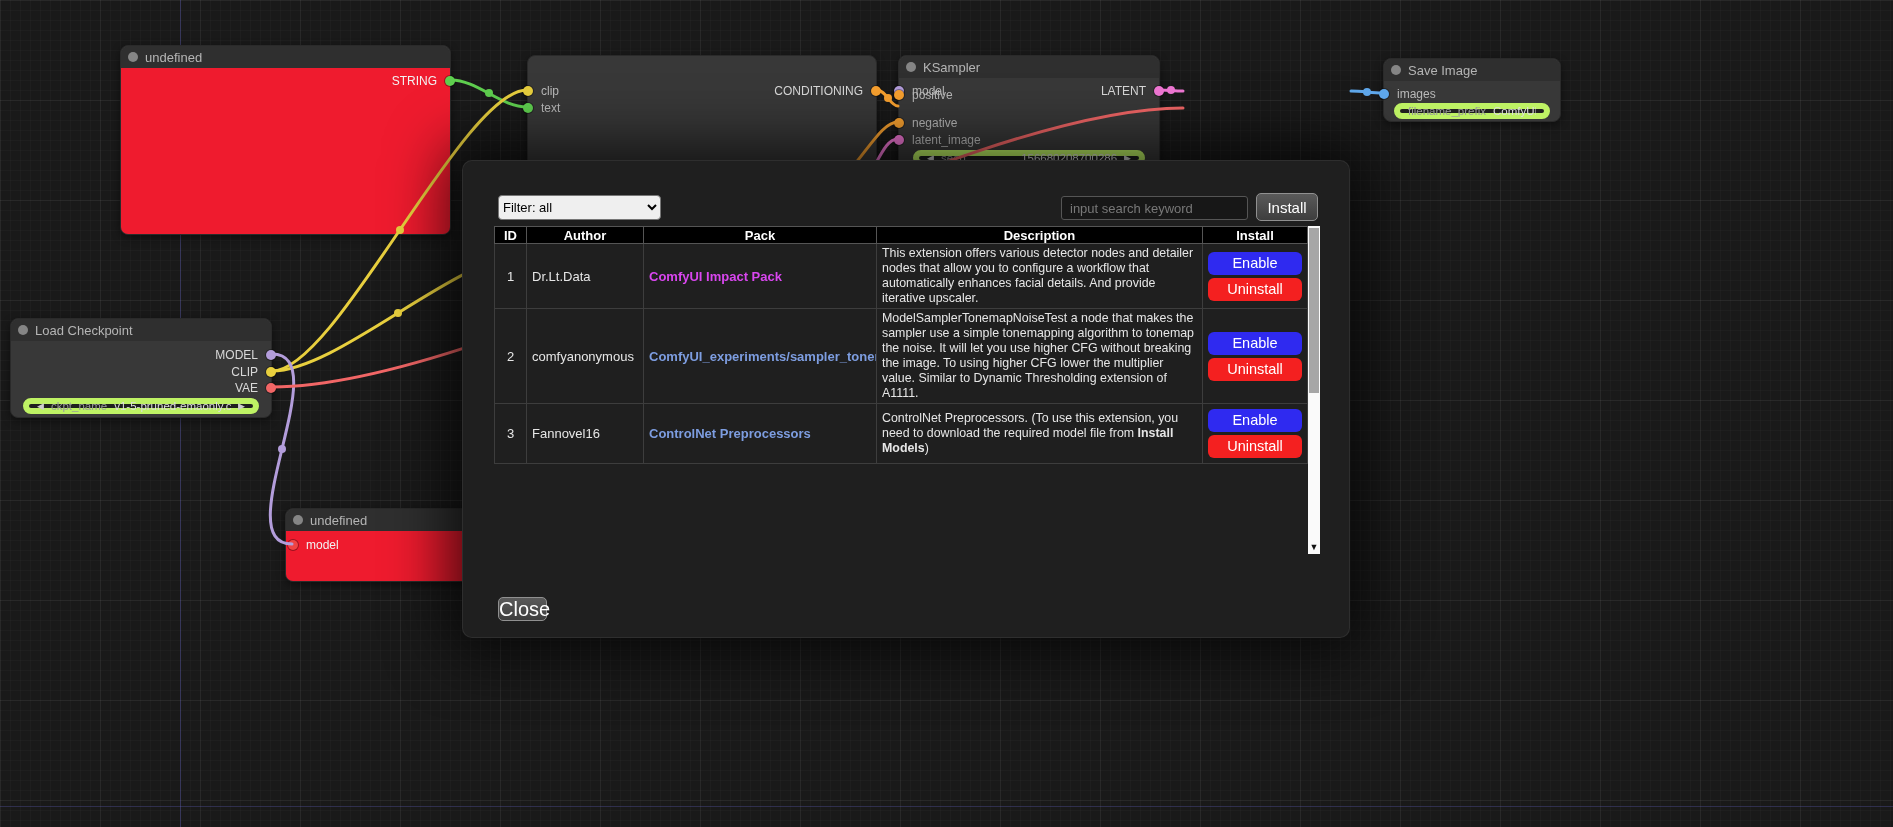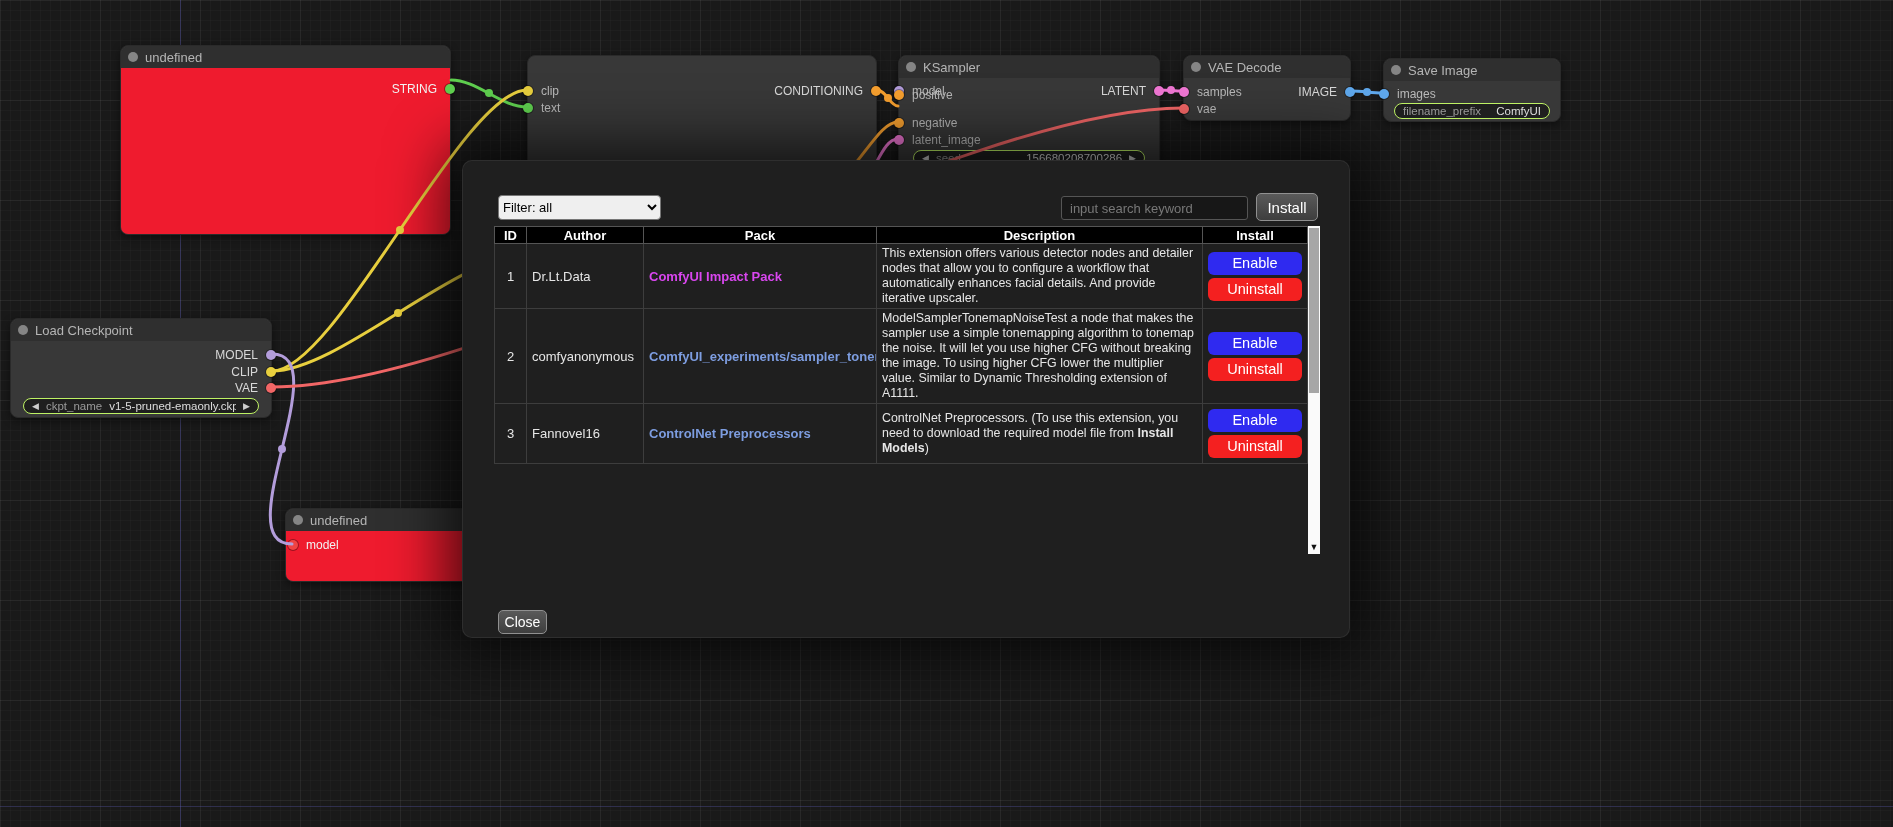--- a/index.html
+++ b/index.html
@@ -38,21 +38,21 @@
                    border-radius:0 0 7px 7px; }
   .slot { position:absolute; height:14px; display:flex; align-items:center; gap:8px;
           font-size:12px; white-space:nowrap; }
   .slot.in  { left:-5px; }
   .slot.out { right:-5px; flex-direction:row-reverse; }
   .slot-dot { width:10px; height:10px; border-radius:50%; flex:none;
               box-shadow:0 0 0 1px rgba(0,0,0,0.35); }
   .in-label  { color:#b9b9b9; }
   .out-label { color:#d8d8d8; }
   .on-red    { color:#f2f2f2; }
-  .widget { position:absolute; height:16px; background:#1f1f1f; border:1px solid #bef264;
+  .widget { position:absolute; height:16px; background:#1f1f1f; border:6px solid #bef264;
             border-radius:9px; display:flex; align-items:center; gap:7px; padding:0 8px;
             font-size:11.5px; color:#cfcfcf; }
   .widget-label { color:#9a9a9a; white-space:nowrap; }
   .widget-value { margin-left:auto; color:#dddddd; white-space:nowrap; overflow:hidden; }
   .widget-arrow { font-size:9px; color:#cdcdcd; flex:none; }
 
   
   .modal { position:absolute; left:462px; top:160px; width:888px; height:478px;
            background:#1f1f1f; border-radius:10px; z-index:10;
            border:1px solid rgba(255,255,255,0.07);
@@ -60,22 +60,22 @@
   .filter-select { position:absolute; left:35px; top:34px; width:163px; height:25px;
                    font-size:13px; border-radius:4px; }
   .search-input { position:absolute; left:598px; top:35px; width:187px; height:24px;
                   background:#171717; border:1px solid #555; border-radius:3px;
                   color:#cccccc; font-size:13px; padding:0 8px; }
   .search-input::placeholder { color:#787878; }
   .btn-gray { background:linear-gradient(#5a5a5a,#3e3e3e); border:1px solid #909090;
               border-radius:5px; color:#ffffff; cursor:pointer; }
   .search-btn { position:absolute; left:793px; top:32px; width:62px; height:28px;
                 font-size:15px; }
-  .close-btn { position:absolute; left:35px; top:449px; width:49px; height:24px;
-               font-size:14px; }
+  .close-btn { position:absolute; left:35px; top:436px; width:49px; height:24px;
+               font-size:20px; }
 
   .grid-area { position:absolute; left:31px; top:65px; width:826px; height:328px; }
   table.ext { border-collapse:collapse; width:813px; table-layout:fixed;
               font-size:13px; color:#e6e6e6; }
   table.ext th { background:#000; color:#fff; font-weight:bold; font-size:13px;
                  height:17px; padding:0 2px; border:1px solid #555; }
   table.ext td { border:1px solid #3d3d3d; padding:2px 5px; vertical-align:middle; }
   td.c-id   { text-align:center; }
   td.c-name { white-space:nowrap; overflow:hidden; }
   td.c-desc { font-size:12.4px; line-height:15px; vertical-align:top; }
@@ -99,21 +99,21 @@
 <div id="canvas">
   <div class="axis-v"></div>
   <div class="axis-h"></div>
 
   <div class="node" style="left:120px; top:45px; width:331px; height:190px;">
     <div class="node-header">
       <span class="title-dot"></span>
       <span class="node-title">undefined</span>
     </div>
     <div class="node-body-red" style="background: rgb(239, 27, 46);"></div>
-    <div class="slot out" style="top:36px;justify-content:space-between;">
+    <div class="slot out" style="top:28px;justify-content:space-between;">
       <span class="slot-dot" style="background: rgb(95, 207, 79);"></span>
       <span class="out-label on-red">STRING</span>
     </div>
   </div>
 
   <div class="node" style="left:527px; top:55px; width:350px; height:240px;">
     <div class="slot in" style="top:28px;">
       <span class="slot-dot" style="background: rgb(232, 207, 62);"></span>
       <span class="in-label">clip</span>
     </div>
@@ -153,38 +153,20 @@
       <span class="out-label">LATENT</span>
     </div>
     <div class="widget" style="left:14px; right:14px; top:94px;">
       <span class="widget-arrow">◀</span>
       <span class="widget-label">seed</span>
       <span class="widget-value">156680208700286</span>
       <span class="widget-arrow">▶</span>
     </div>
   </div>
 
-  <div class="node" style="left:1183px; top:55px; width:168px; height:66px;">
-    <div class="node-header">
-      <span class="title-dot"></span>
-      <span class="node-title">VAE Decode</span>
-    </div>
-    <div class="slot in" style="top:29px;">
-      <span class="slot-dot" style="background: rgb(240, 119, 212);"></span>
-      <span class="in-label">samples</span>
-    </div>
-    <div class="slot in" style="top:46px;">
-      <span class="slot-dot" style="background: rgb(242, 102, 102);"></span>
-      <span class="in-label">vae</span>
-    </div>
-    <div class="slot out" style="top:29px;">
-      <span class="slot-dot" style="background: rgb(95, 168, 236);"></span>
-      <span class="out-label">IMAGE</span>
-    </div>
-  </div>
 
   <div class="node" style="left:1383px; top:58px; width:178px; height:64px;">
     <div class="node-header">
       <span class="title-dot"></span>
       <span class="node-title">Save Image</span>
     </div>
     <div class="slot in" style="top:28px;">
       <span class="slot-dot" style="background: rgb(95, 168, 236);"></span>
       <span class="in-label">images</span>
     </div>

